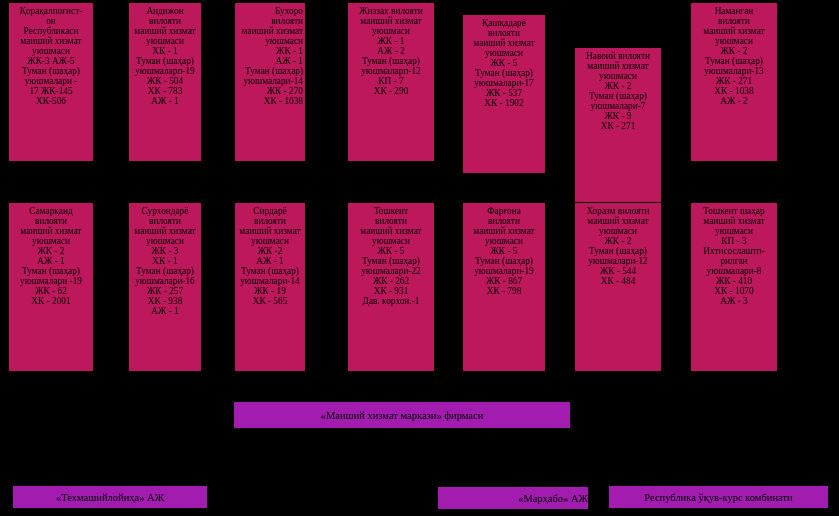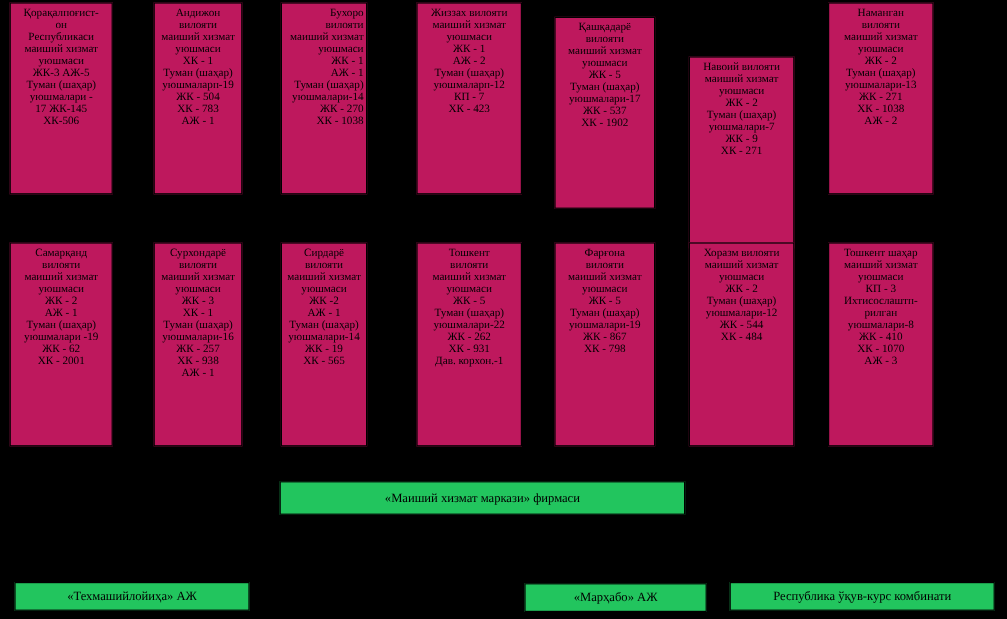--- a/index.html
+++ b/index.html
@@ -32,21 +32,21 @@
     font-size: 9.3px;
     padding: 3px 2px 2px 2px;
     overflow: hidden;
   }
   .box .ln {
     display: block;
     white-space: nowrap;
   }
   .wide-box {
     position: absolute;
-    background: #22c55e;
+    background: #a21caf;
     border: 1px solid #000000;
     box-sizing: border-box;
     text-align: center;
     font-size: 10.5px;
     display: flex;
     align-items: center;
     justify-content: center;
     overflow: hidden;
   }
 </style>
@@ -96,21 +96,21 @@
 
   <div class="box" style="left:347px; top:2px; width:88px; height:160px;">
     <span class="ln">Жиззах вилояти</span>
     <span class="ln">маиший хизмат</span>
     <span class="ln">уюшмаси</span>
     <span class="ln">ЖК - 1</span>
     <span class="ln">АЖ - 2</span>
     <span class="ln">Туман (шаҳар)</span>
     <span class="ln">уюшмаларп-12</span>
     <span class="ln">КП - 7</span>
-    <span class="ln">ХК - 423</span>
+    <span class="ln">ХК - 290</span>
   </div>
 
   <div class="box" style="left:462px; top:2px; width:84px; height:160px;margin-top:12px;">
     <span class="ln">Қашқадарё</span>
     <span class="ln">вилояти</span>
     <span class="ln">маиший хизмат</span>
     <span class="ln">уюшмаси</span>
     <span class="ln">ЖК - 5</span>
     <span class="ln">Туман (шаҳар)</span>
     <span class="ln">уюшмалари-17</span>
@@ -236,21 +236,21 @@
   </div>
 
   <div class="wide-box" style="left:12px; top:485px; width:196px; height:24px;">
     <span>«Техмашийлойиҳа» АЖ</span>
   </div>
 
   <div class="wide-box" style="left:235px; top:485px; width:175px; height:24px;margin-top:33px;">
     <span>«Дастгоҳтозалаш» АЖ</span>
   </div>
 
-  <div class="wide-box" style="left:437px; top:486px; width:152px; height:24px;">
+  <div class="wide-box" style="left:437px; top:486px; width:152px; height:24px;justify-content:flex-end;">
     <span>«Марҳабо» АЖ</span>
   </div>
 
   <div class="wide-box" style="left:608px; top:485px; width:221px; height:24px;">
     <span>Республика ўқув-курс комбинати</span>
   </div>
 
 </div>
 
 </body></html>

